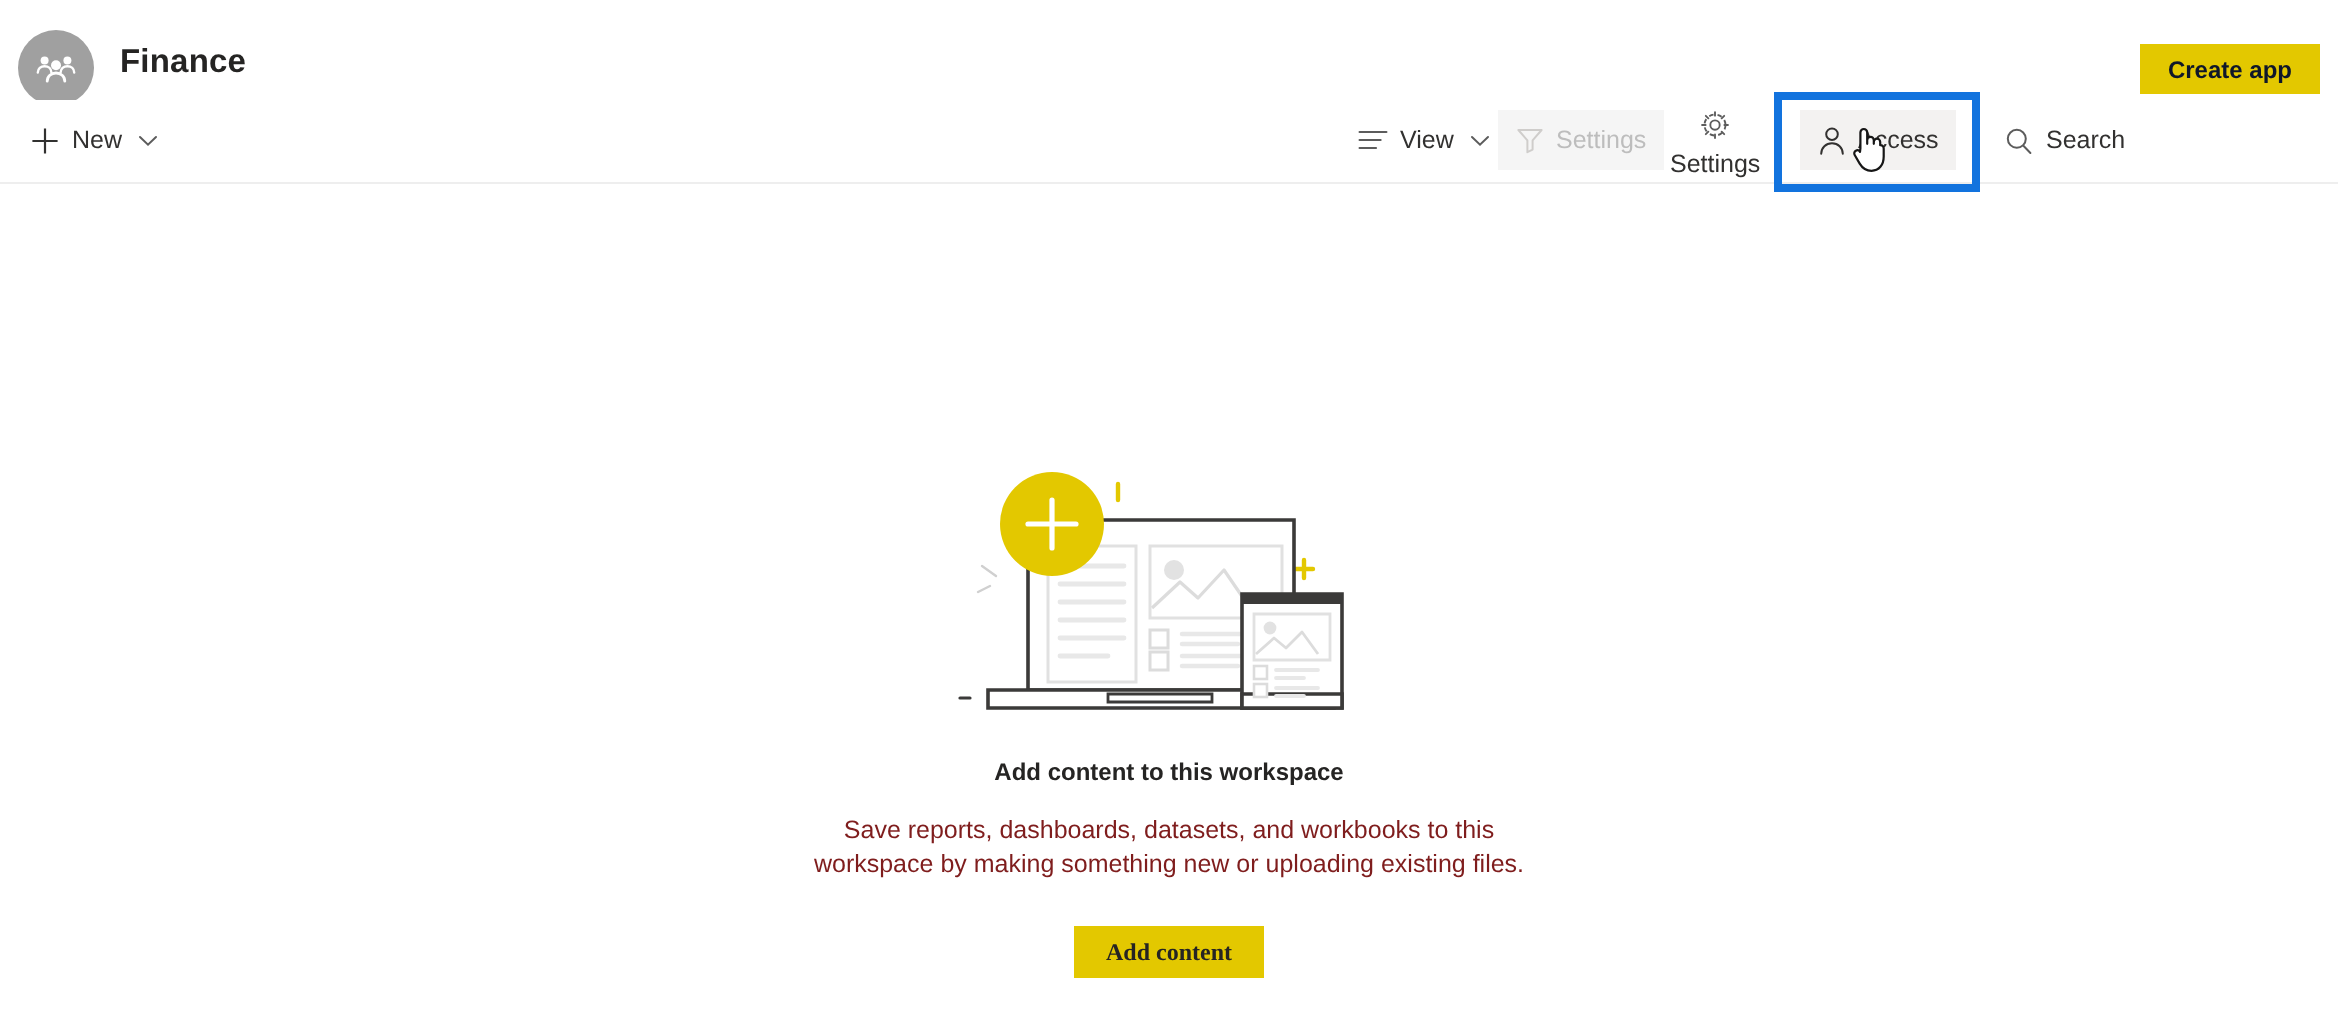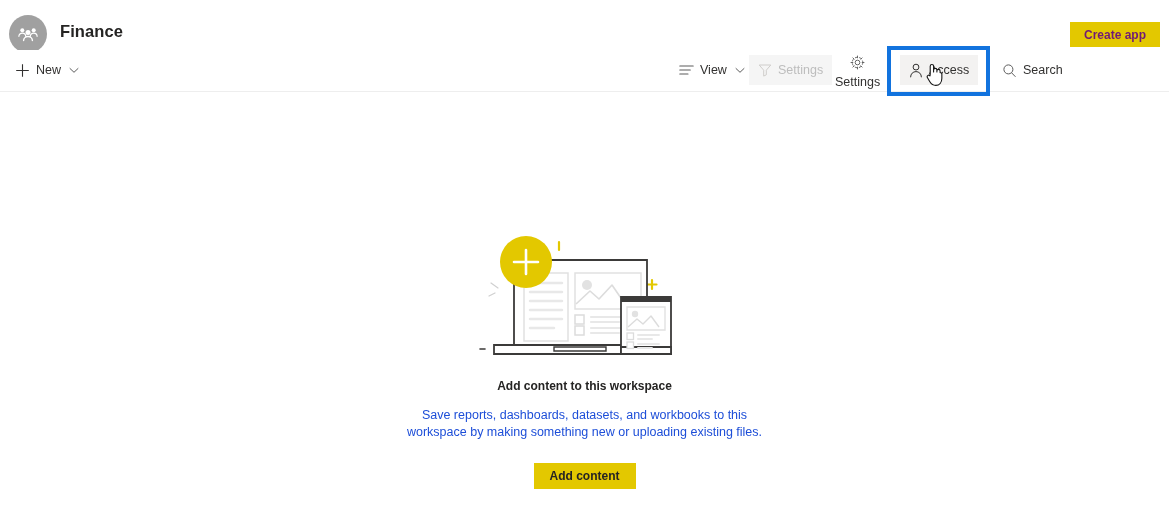--- a/index.html
+++ b/index.html
@@ -53,21 +53,21 @@
     letter-spacing: 0.1px;
   }
 
   .create-app-btn {
     position: absolute;
     right: 9px; top: 14px;
     height: 25px;
     padding: 0 14px;
     background: #e3c800;
     border: none;
-    color: #701a75;
+    color: #0f172a;
     font-family: "Liberation Sans", sans-serif;
     font-size: 12px;
     font-weight: bold;
     cursor: pointer;
     display: flex;
     align-items: center;
     justify-content: center;
     white-space: nowrap;
   }
 
@@ -153,34 +153,34 @@
     margin-top: 14px;
     font-size: 12px;
     font-weight: bold;
     color: #252423;
     text-align: center;
   }
 
   .es-desc {
     margin-top: 14px;
     font-size: 12.5px;
-    color: #1d4ed8;
+    color: #7f1d1d;
     text-align: center;
     line-height: 17px;
     max-width: 400px;
   }
 
   .add-content-btn {
     margin-top: 22px;
     height: 26px;
     padding: 4px 16px;
     background: #e3c800;
     border: none;
     color: #252423;
-    font-family: Liberation Sans, sans-serif;
+    font-family: Liberation Serif, serif;
     font-size: 12px;
     font-weight: bold;
     cursor: pointer;
     display: flex;
     align-items: center;
     justify-content: center;
     text-align: right;
   }
 </style>
 </head>

